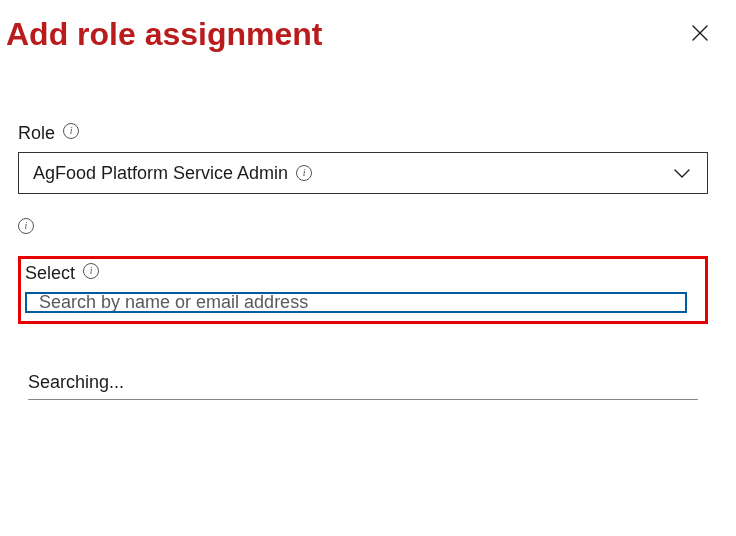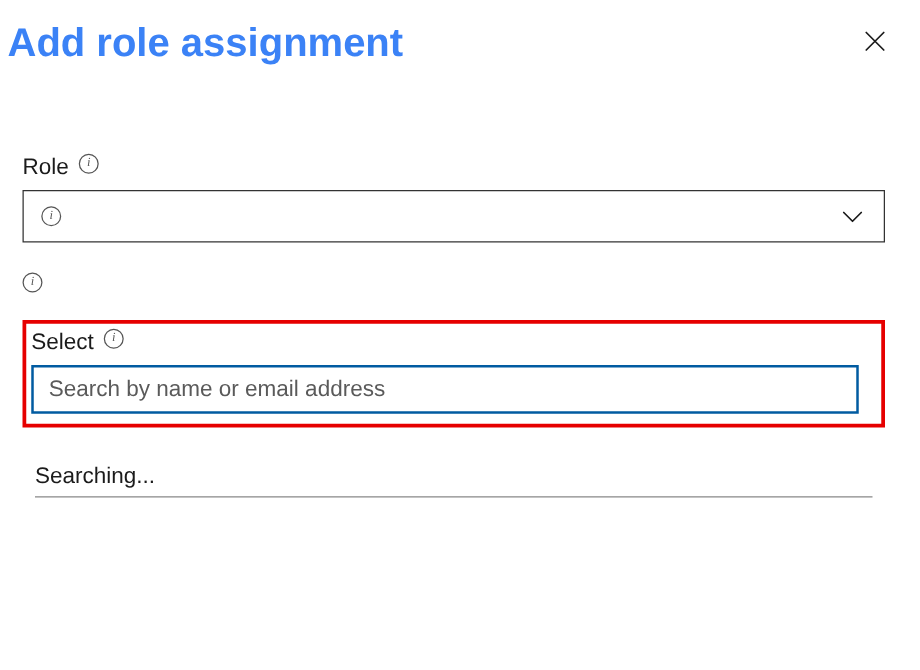--- a/index.html
+++ b/index.html
@@ -12,21 +12,21 @@
     }
     .panel-header {
       display: flex;
       justify-content: space-between;
       align-items: center;
       padding: 16px 22px 0 6px;
     }
     .panel-title {
       font-size: 32px;
       font-weight: 600;
-      color: #3b82f6;
+      color: #b91c1c;
     }
     .close-btn {
       width: 28px;
       height: 28px;
       border: none;
       background: transparent;
       cursor: pointer;
       display: flex;
       align-items: center;
       justify-content: center;
@@ -91,32 +91,32 @@
       align-items: center;
       justify-content: center;
     }
     .select-wrap {
       border: 3px solid #e60000;
       padding: 4px 18px 8px 4px;
       margin-top: -2px;
     }
     .search-input {
       width: 100%;
-      height: 39px;
+      height: 21px;
       border: 2px solid #005ba1;
       font-size: 18px;
       padding: 0 12px;
       outline: none;
       color: #1b1b1b;
     }
     .search-input::placeholder {
       color: #5a5a5a;
     }
     .results {
-      margin-top: 28px;
+      margin-top: 48px;
       padding: 0 10px;
     }
     .searching-text {
       font-size: 18px;
       color: #1b1b1b;
       padding-bottom: 6px;
     }
     .result-rule {
       border: none;
       border-top: 1px solid #888;
@@ -139,20 +139,21 @@
 
 <div class="panel-content">
 
   <div class="field-group">
     <div class="field-label-row">
       <span class="field-label">Role</span>
       <span class="info-icon">i</span>
     </div>
     <div class="dropdown">
       <span class="dropdown-value">
+        <span>AgFood Platform Service Admin</span>
         <span class="info-icon">i</span>
       </span>
       <span class="chevron">
         <svg width="22" height="22" viewBox="0 0 22 22">
             <path d="M4 8 L11 15 L18 8" stroke="#1b1b1b" stroke-width="1.4" fill="none" stroke-linecap="round" stroke-linejoin="round"></path>
           </svg>
       </span>
     </div>
   </div>
 

